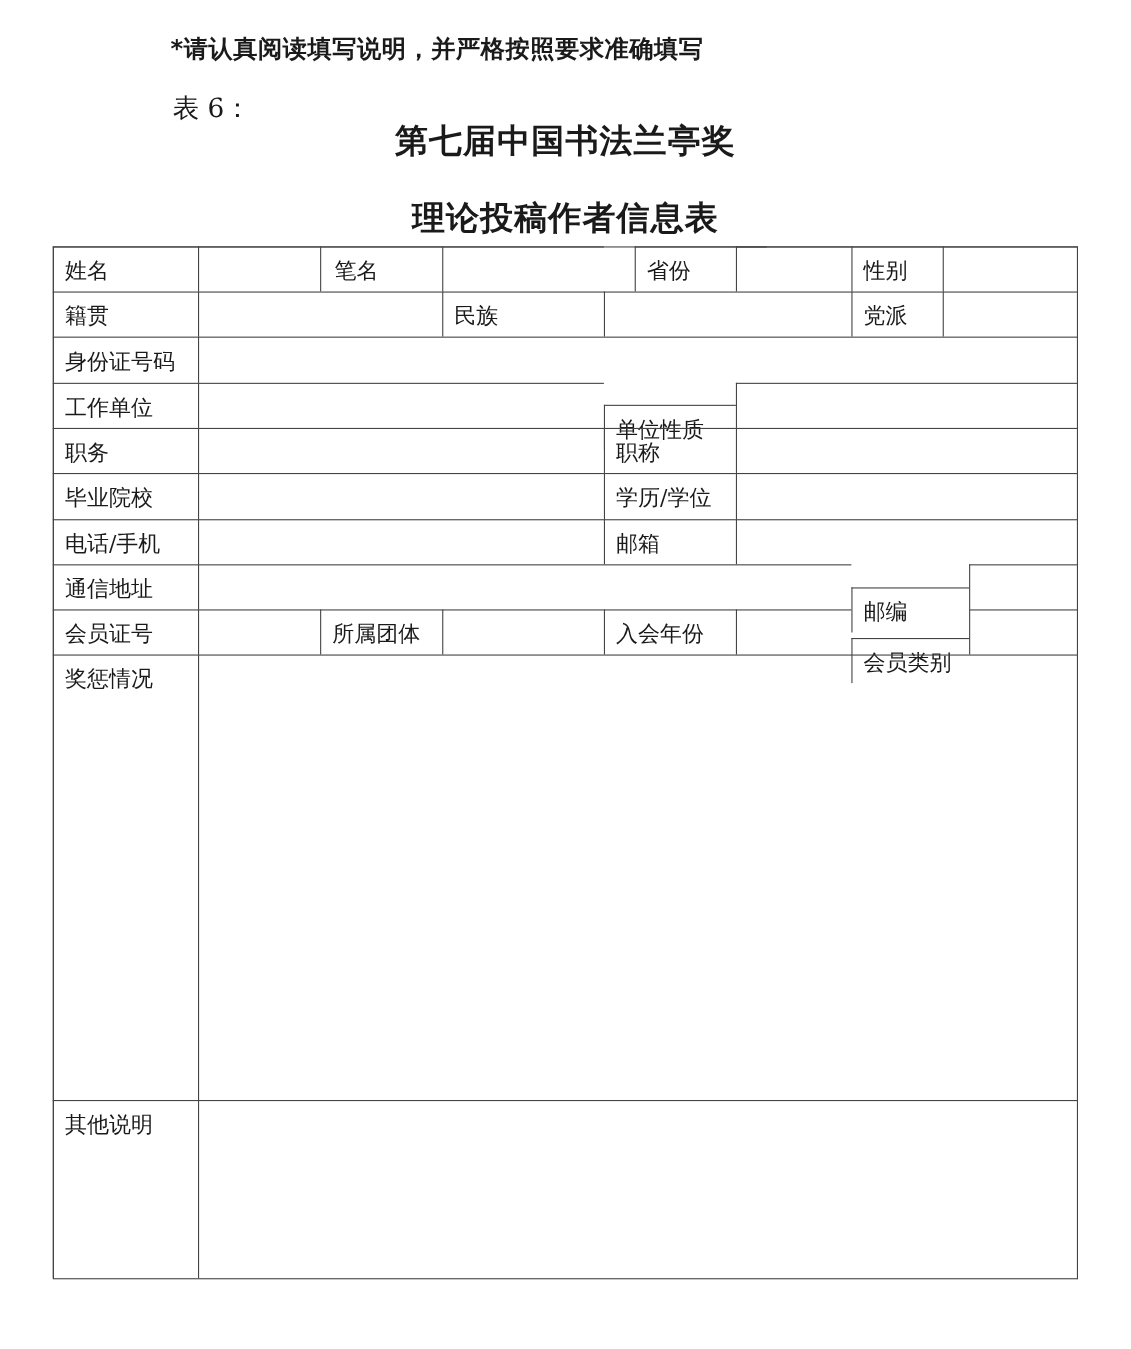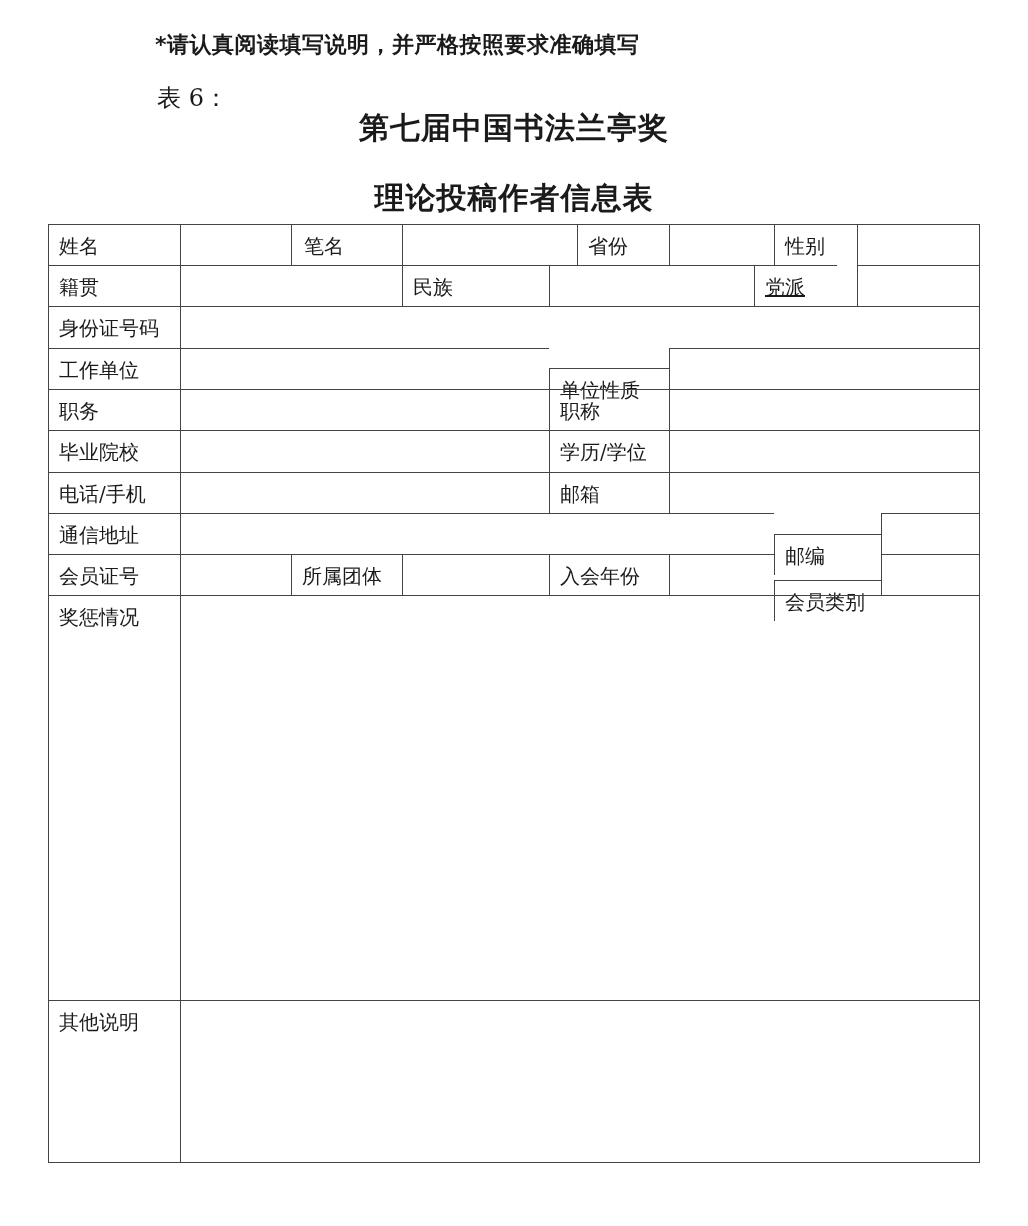--- a/index.html
+++ b/index.html
@@ -33,21 +33,21 @@
   <div class="cell" style="left:402px;top:224px;width:147px;height:41px;"></div>
   <div class="cell" style="left:549px;top:224px;width:120px;height:41px;margin-left:28px;">省份</div>
   <div class="cell" style="left:669px;top:224px;width:105px;height:41px;"></div>
   <div class="cell" style="left:774px;top:224px;width:83px;height:41px;">性别</div>
   <div class="cell" style="left:857px;top:224px;width:123px;height:41px;"></div>
 
   <div class="cell" style="left:48px;top:265px;width:132px;height:41px;">籍贯</div>
   <div class="cell" style="left:180px;top:265px;width:222px;height:41px;"></div>
   <div class="cell" style="left:402px;top:265px;width:147px;height:41px;">民族</div>
   <div class="cell" style="left:549px;top:265px;width:225px;height:41px;"></div>
-  <div class="cell" style="left:754px;top:265px;width:83px;height:41px;text-decoration:underline;">党派</div>
+  <div class="cell" style="left:774px;top:265px;width:83px;height:41px;">党派</div>
   <div class="cell" style="left:857px;top:265px;width:123px;height:41px;"></div>
 
   <div class="cell" style="left:48px;top:306px;width:132px;height:42px;">身份证号码</div>
   <div class="cell" style="left:180px;top:306px;width:800px;height:42px;"></div>
 
   <div class="cell" style="left:48px;top:348px;width:132px;height:41px;">工作单位</div>
   <div class="cell" style="left:180px;top:348px;width:369px;height:41px;"></div>
   <div class="cell" style="left:549px;top:368px;width:120px;height:41px;">单位性质</div>
   <div class="cell" style="left:669px;top:348px;width:311px;height:41px;"></div>
 

